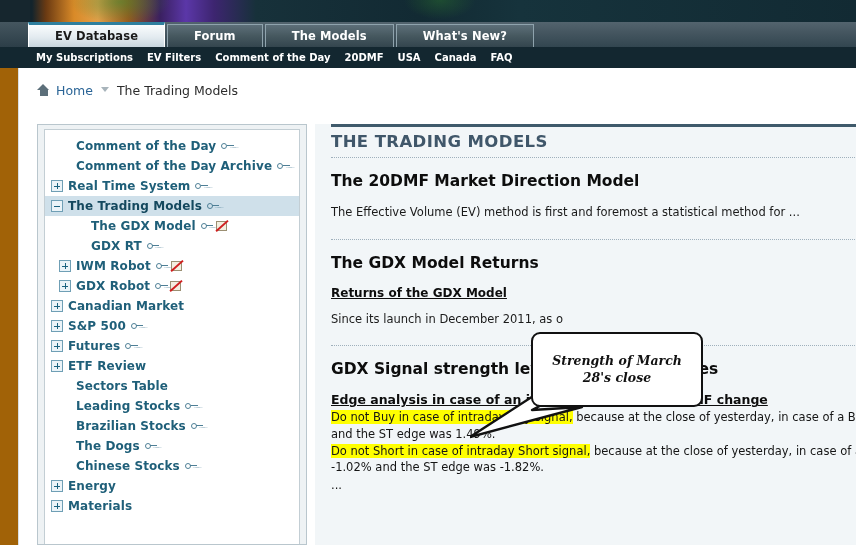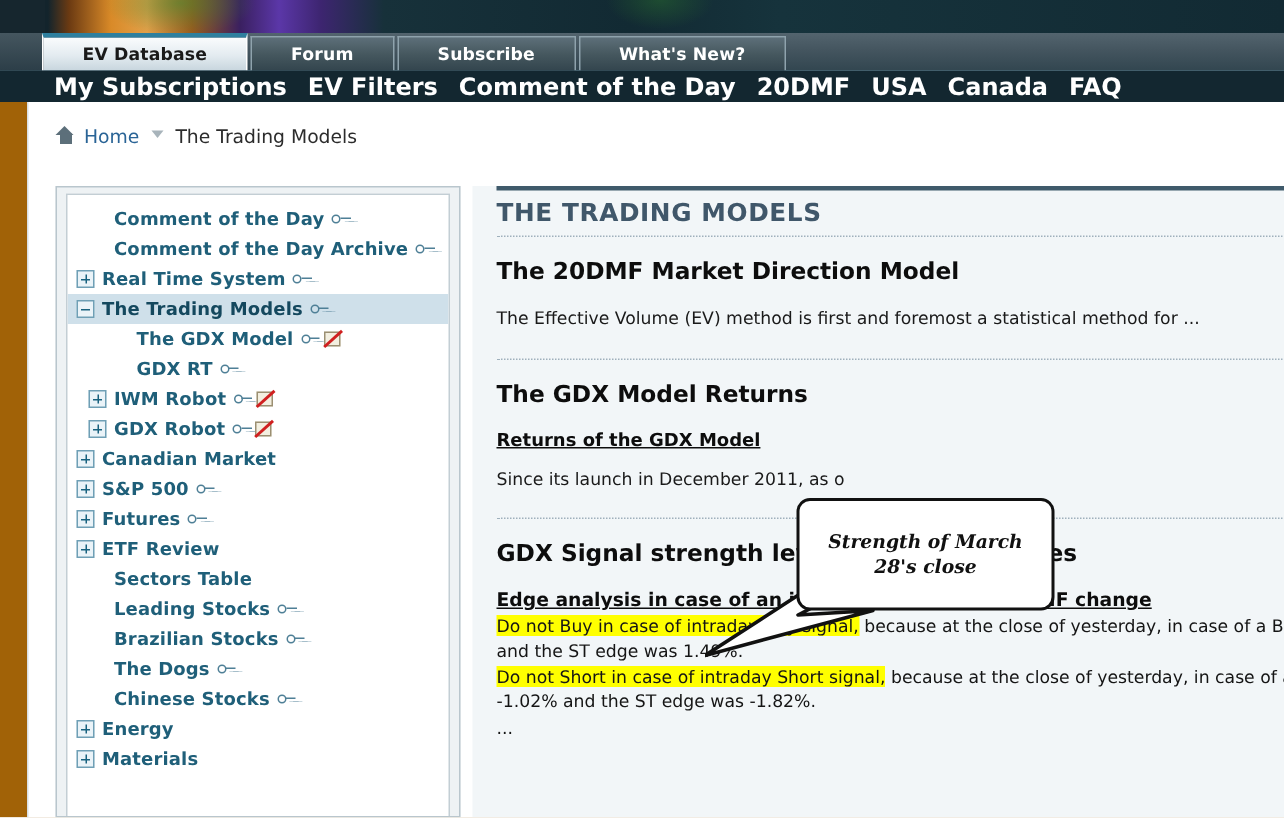--- a/index.html
+++ b/index.html
@@ -95,21 +95,21 @@
     width: 856px; height: 21px;
     background: #132730;
     display: flex;
     align-items: center;
     padding-left: 36px;
     box-sizing: border-box;
     z-index: 20;
   }
   .subnav a {
     color: #ffffff;
-    font-size: 16px;
+    font-size: 10px;
     font-weight: bold;
     text-decoration: none;
     margin-right: 14px;
     white-space: nowrap;
     cursor: pointer;
   }
 
   
   .page {
     position: absolute;
@@ -441,21 +441,21 @@
   <div class="tabstrip">
     <div class="tabstrip-left-cap"></div>
     <div class="tabs" id="tabs-container">
         <div class="tab active">
           <span>EV Database</span>
         </div>
         <div class="tab">
           <span>Forum</span>
         </div>
         <div class="tab">
-          <span>Subscribe</span>
+          <span>The Models</span>
         </div>
         <div class="tab">
           <span>What's New?</span>
         </div>
       </div>
   </div>
 
   <div class="subnav" id="subnav-container">
       <a>My Subscriptions</a>
       <a>EV Filters</a>

